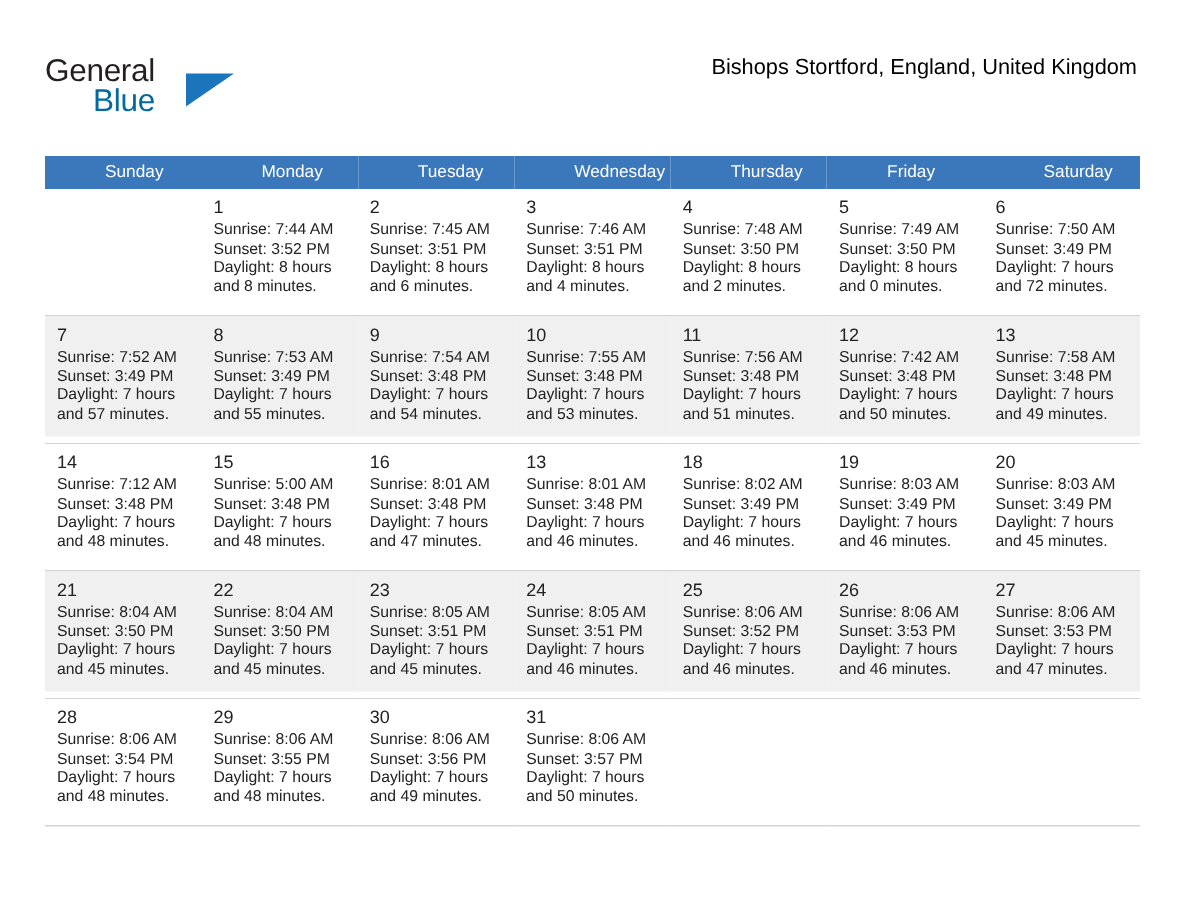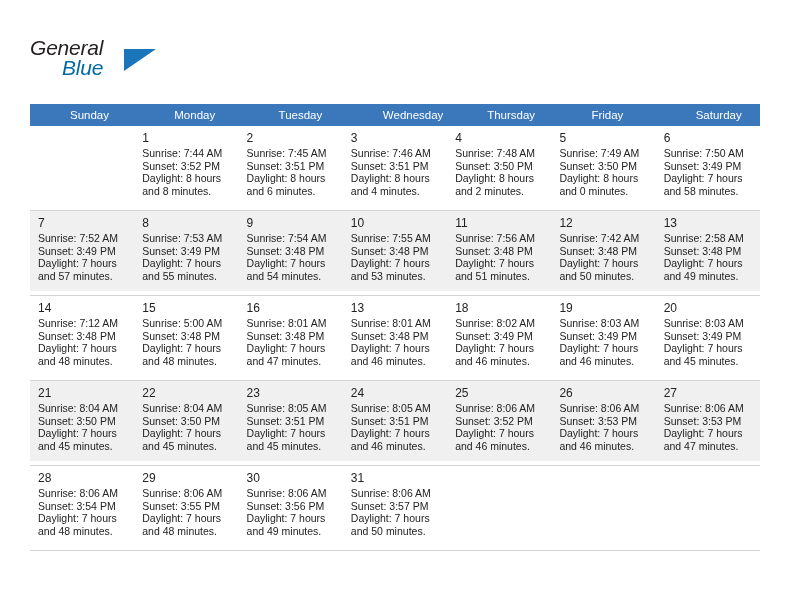--- a/index.html
+++ b/index.html
@@ -21,21 +21,20 @@
     box-sizing: border-box;
   }
 
   
   .header {
     position: absolute;
     left: 0;
     top: 0;
     width: 792px;
     height: 135px;
-    font-style: italic;
   }
   .brand {
     position: absolute;
     left: 30px;
     top: 36px;
     width: 130px;
     height: 48px;
   }
   .brand-general {
     position: absolute;
@@ -154,20 +153,21 @@
 
   <div class="header">
 
     <div class="brand">
       <span class="brand-general">General</span>
       <span class="brand-triangle"></span>
       <span class="brand-blue">Blue</span>
     </div>
 
     <div class="title-block">
+      <div class="cal-subtitle">Bishops Stortford, England, United Kingdom</div>
     </div>
 
   </div>
 
   <div class="cal-wrap">
     <table class="cal">
       <thead>
         <tr class="headrow">
           <th>Sunday</th>
           <th>Monday</th>
@@ -240,21 +240,21 @@
                 </div>
               </div>
             </td>
             <td>
               <div class="cell-inner">
                 <div class="daynum">6</div>
                 <div class="info">
                   <div>Sunrise: 7:50 AM</div>
                   <div>Sunset: 3:49 PM</div>
                   <div>Daylight: 7 hours</div>
-                  <div>and 58 minutes.</div>
+                  <div>and 72 minutes.</div>
                 </div>
               </div>
             </td>
           </tr>
           <tr class="weekrow week-shaded">
             <td>
               <div class="cell-inner">
                 <div class="daynum">7</div>
                 <div class="info">
                   <div>Sunrise: 7:52 AM</div>
@@ -316,21 +316,21 @@
                   <div>Sunset: 3:48 PM</div>
                   <div>Daylight: 7 hours</div>
                   <div>and 50 minutes.</div>
                 </div>
               </div>
             </td>
             <td>
               <div class="cell-inner">
                 <div class="daynum">13</div>
                 <div class="info">
-                  <div>Sunrise: 2:58 AM</div>
+                  <div>Sunrise: 7:58 AM</div>
                   <div>Sunset: 3:48 PM</div>
                   <div>Daylight: 7 hours</div>
                   <div>and 49 minutes.</div>
                 </div>
               </div>
             </td>
           </tr>
           <tr class="weekrow week-plain">
             <td>
               <div class="cell-inner">

